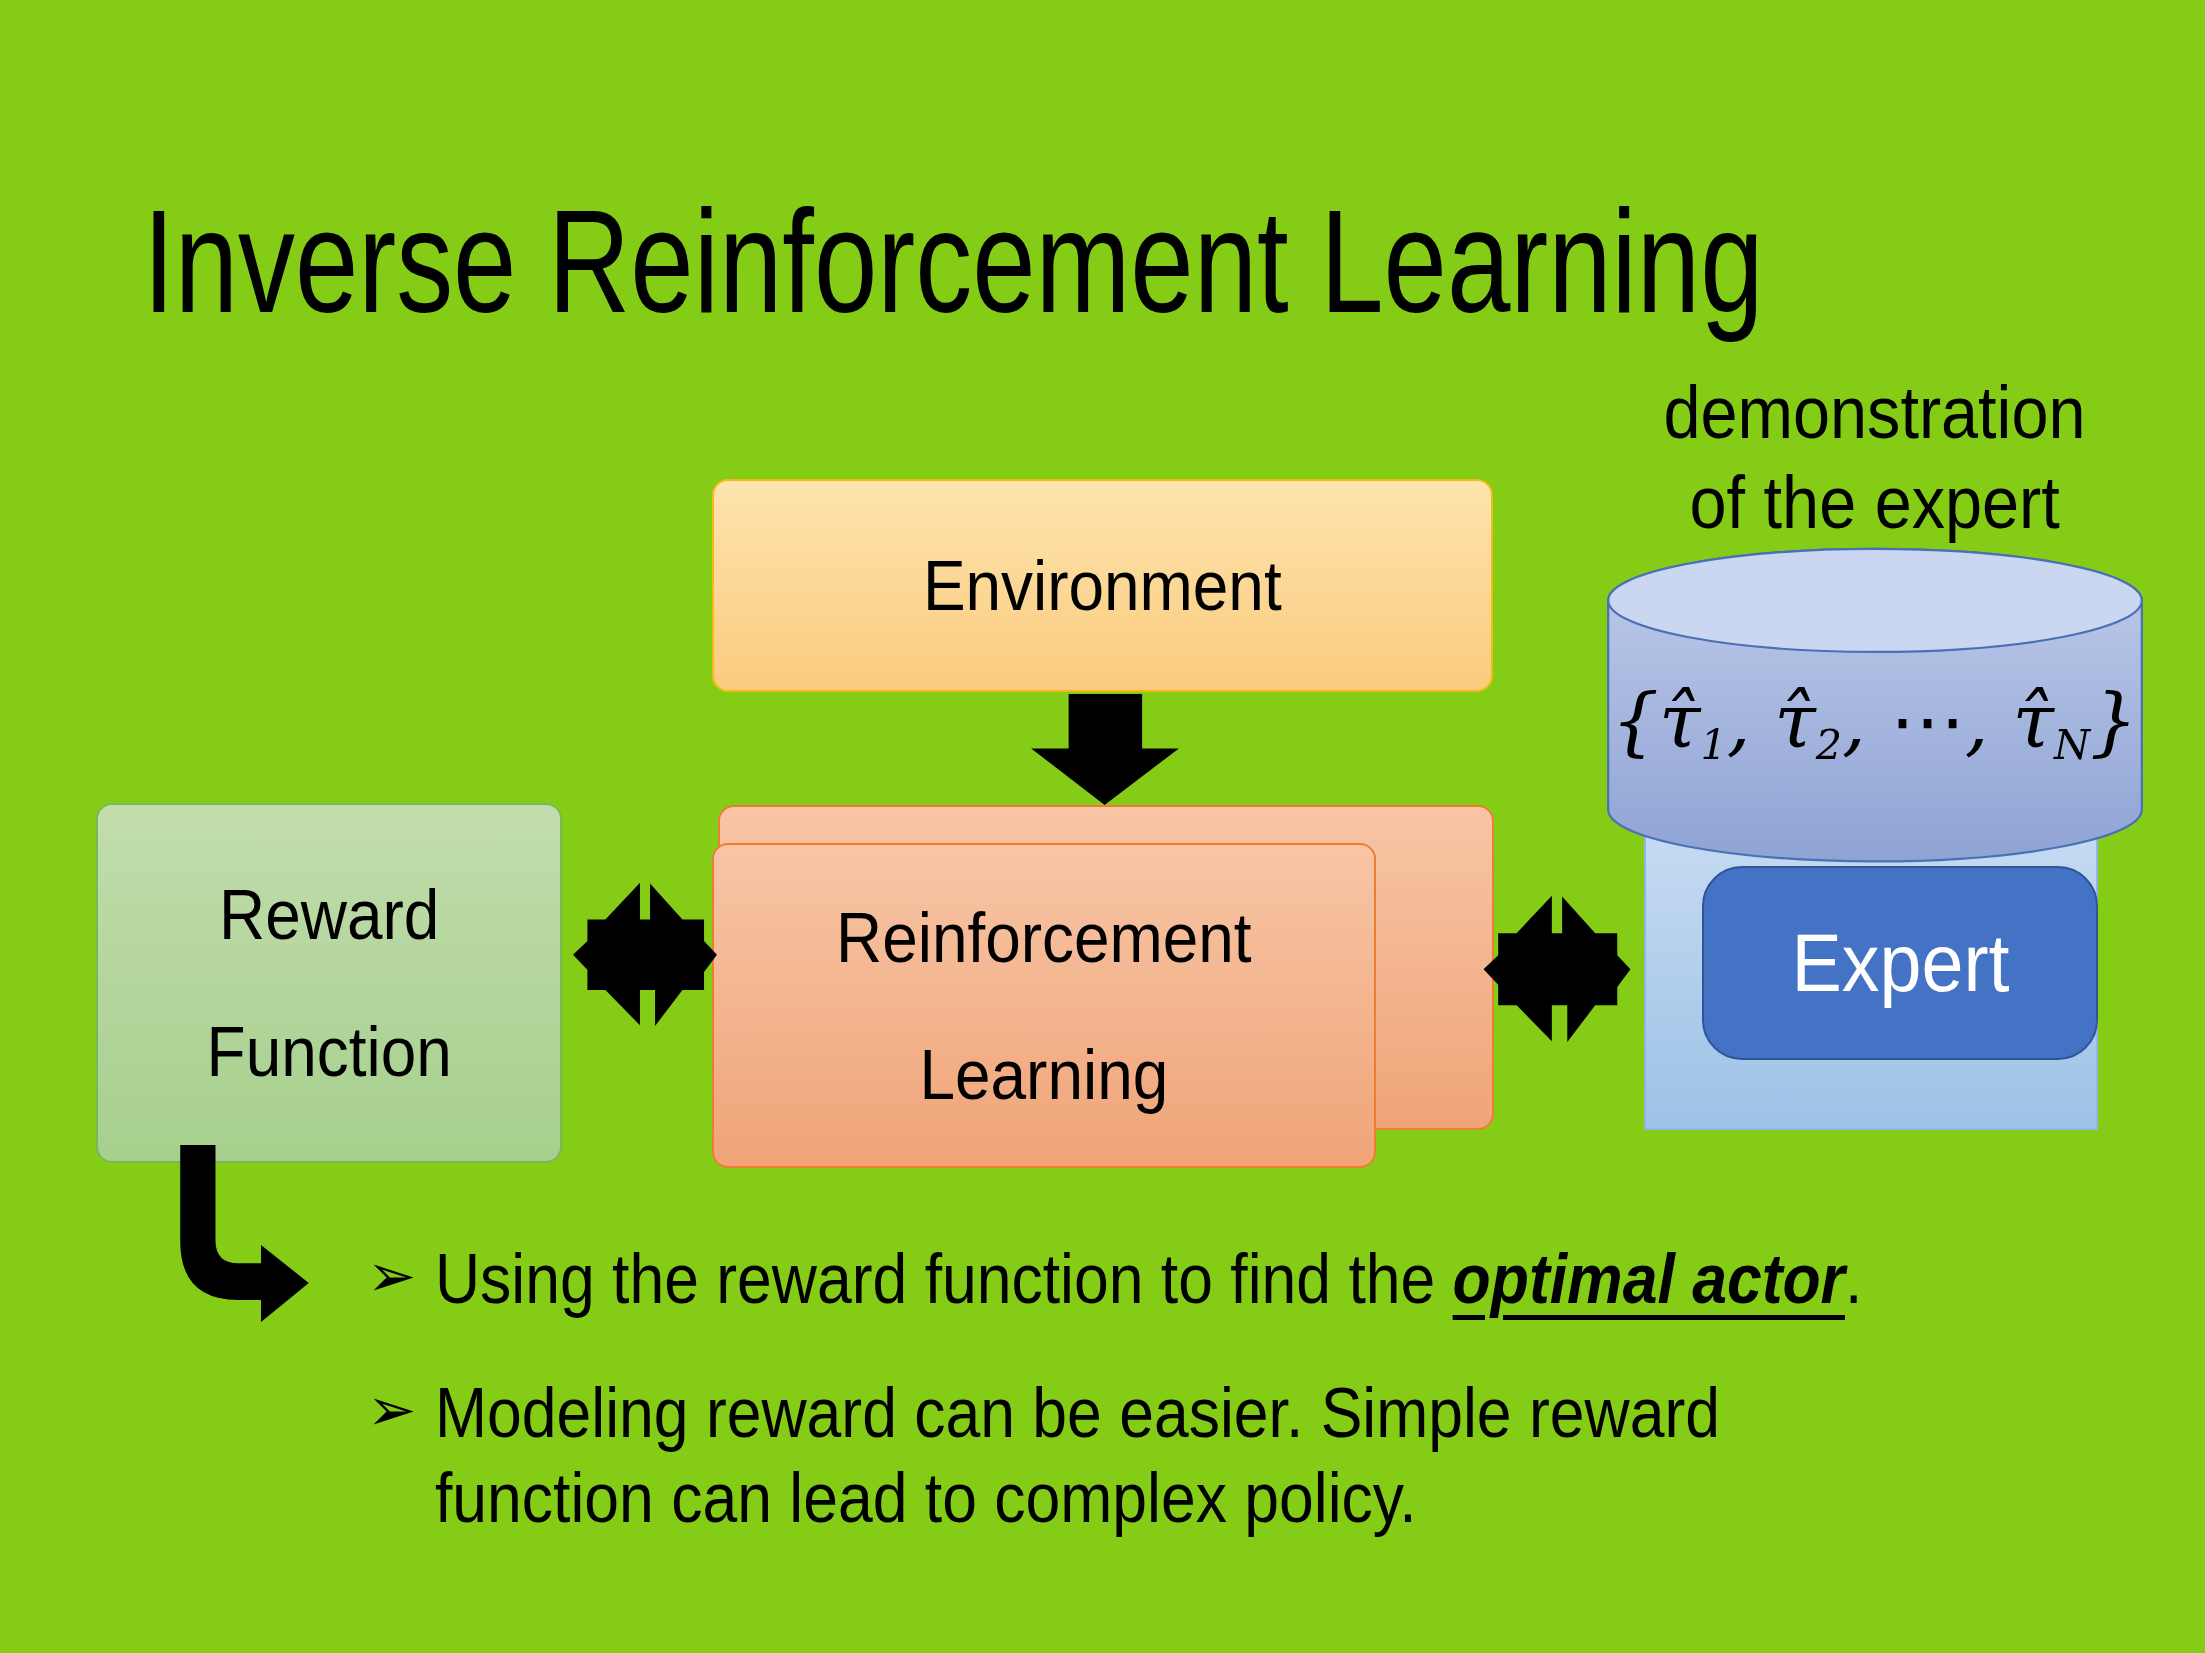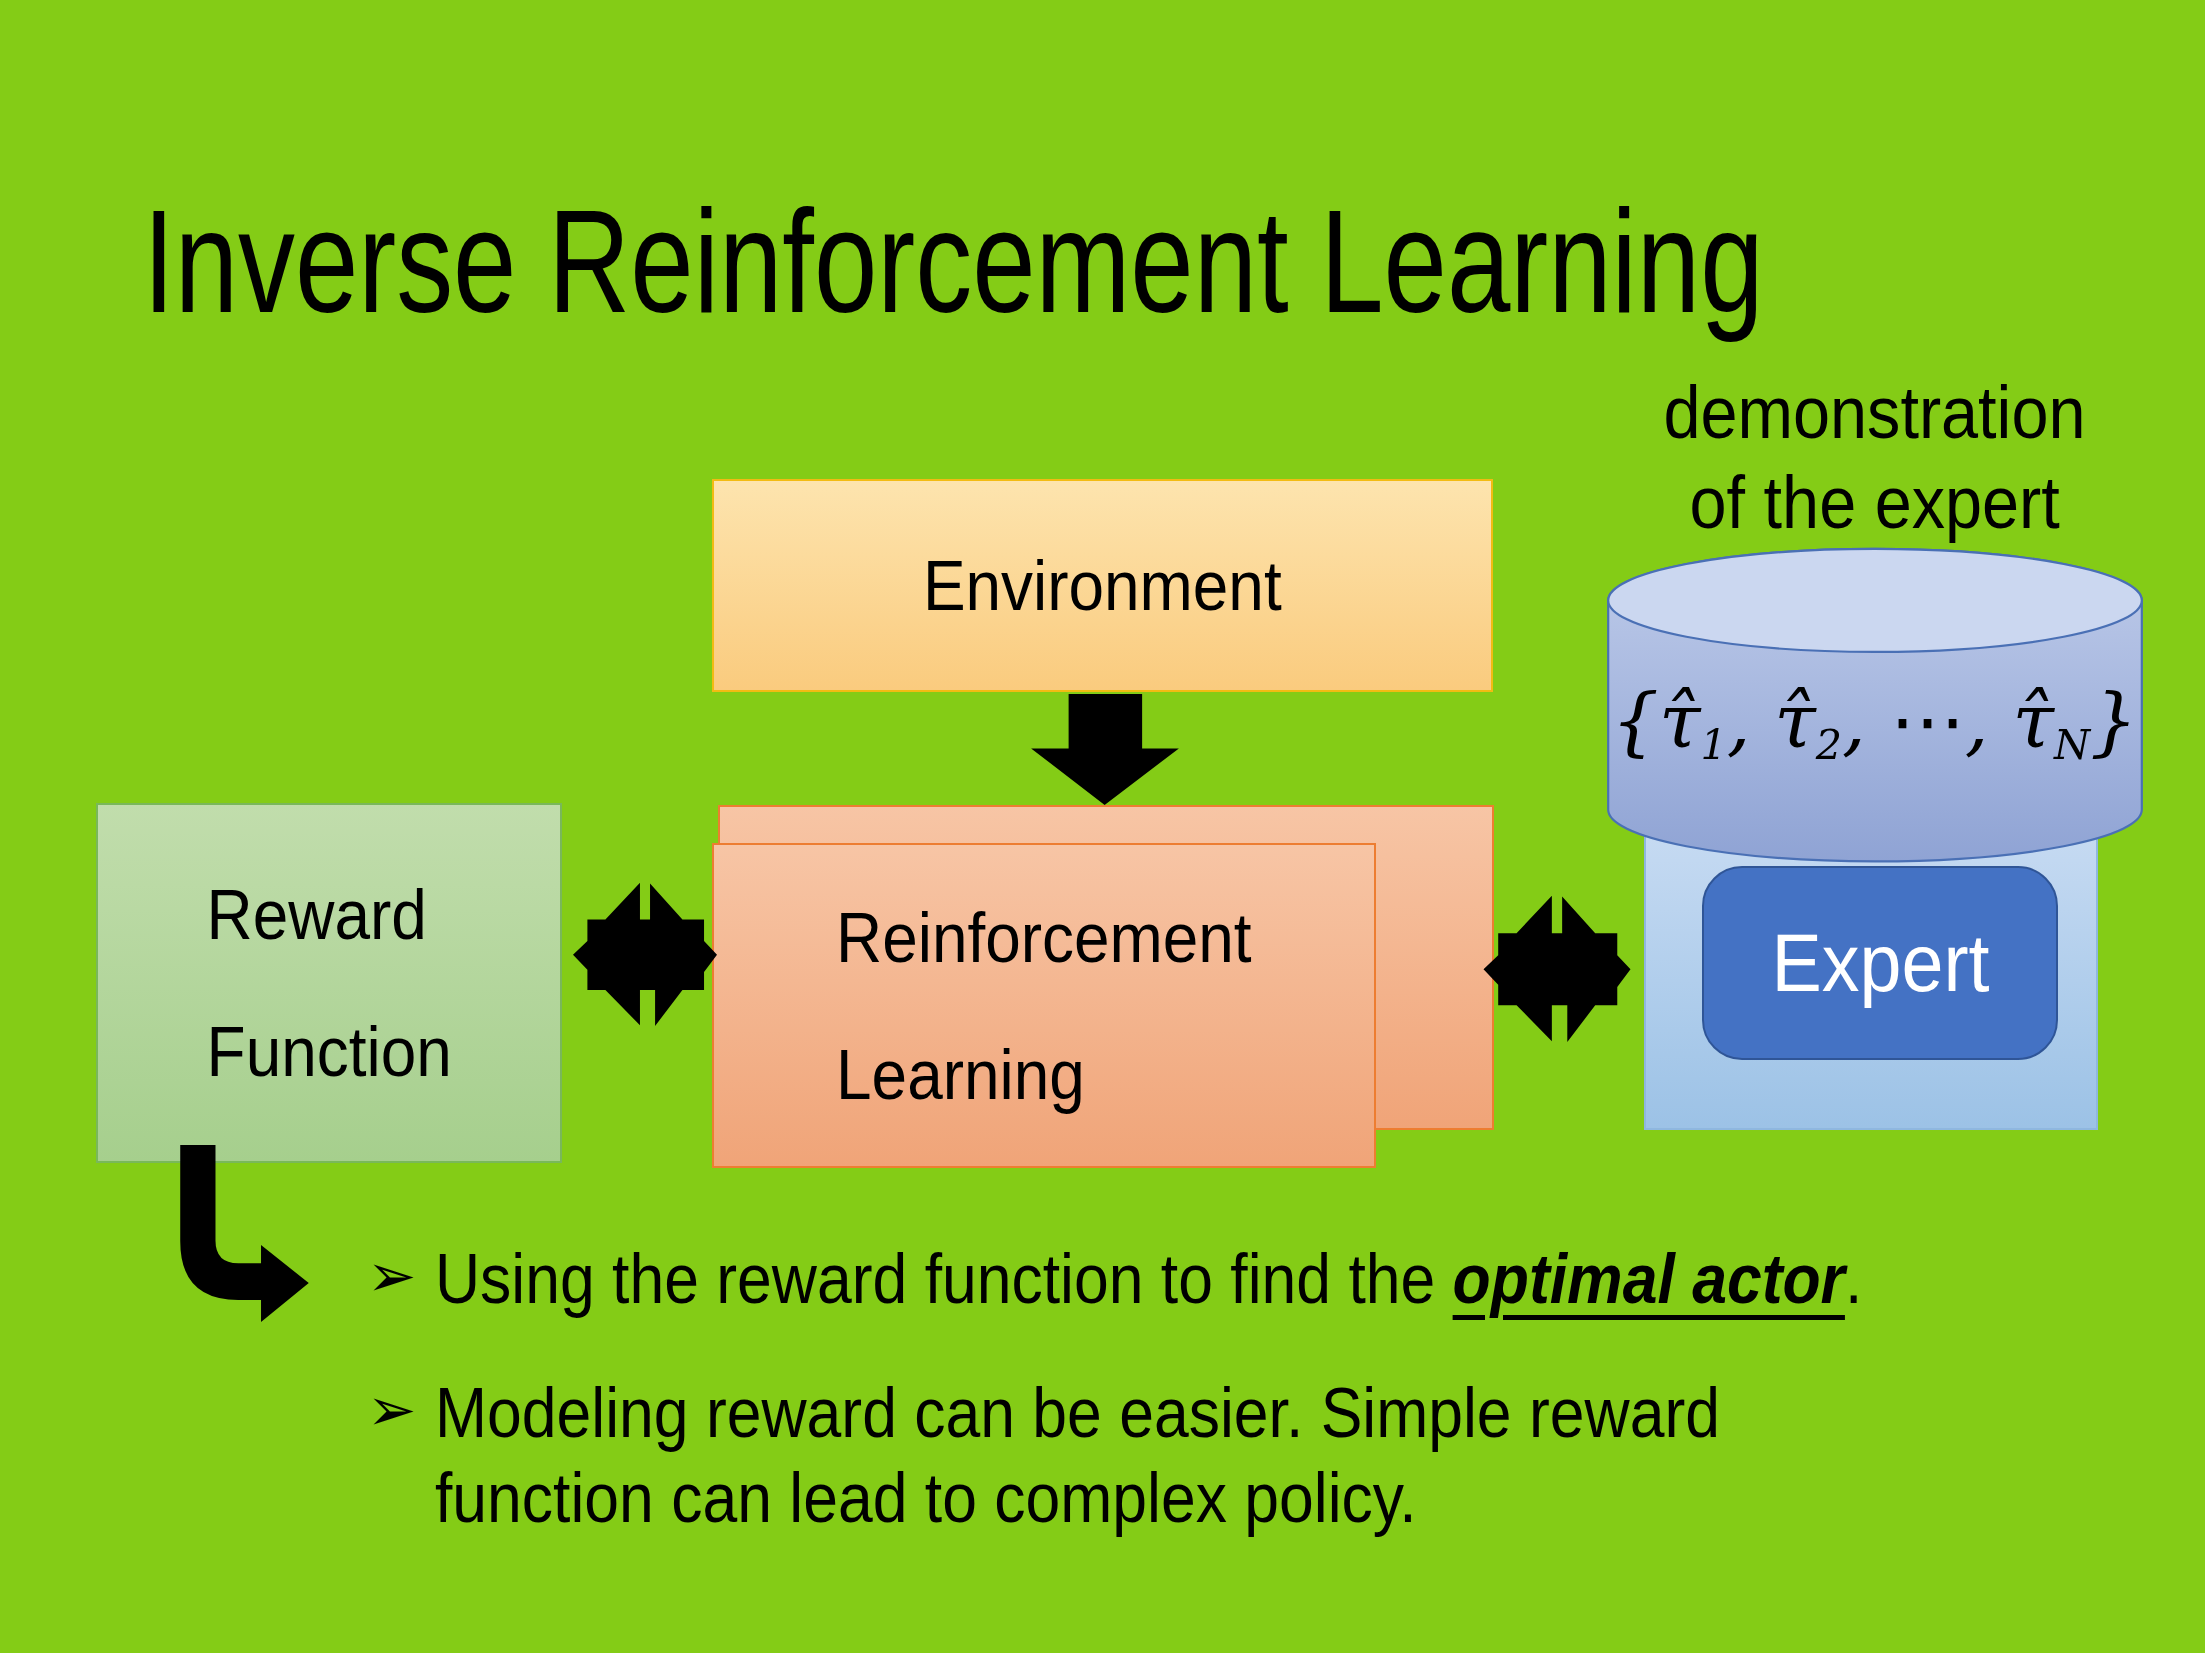--- a/index.html
+++ b/index.html
@@ -12,38 +12,38 @@
   .condL{display:inline-block;transform:scaleX(0.88);transform-origin:left center;}
 
   
   .title{left:143px;top:185px;font-size:146px;line-height:154px;white-space:nowrap;}
   .title .condL{transform:scaleX(0.78);}
 
   
   .demo{left:1573px;top:368px;width:603px;text-align:center;font-size:74px;line-height:90px;}
 
   
-  .dbox{display:flex;align-items:center;justify-content:center;text-align:left;box-sizing:border-box;}
+  .dbox{display:flex;align-items:center;justify-content:center;text-align:center;box-sizing:border-box;border-radius:16px;}
   .dbox .lbl{font-size:71px;line-height:137px;}
 
   .env{left:712px;top:479px;width:781px;height:213px;border:2.9px solid #F2BB13;
        background:linear-gradient(180deg,#FDE4AE 0%,#FACB7E 100%);}
 
   .rl-back{left:718px;top:805px;width:776px;height:325px;border:2.2px solid #ED7D31;
        background:linear-gradient(180deg,#F7C5A5 0%,#F0A478 100%);}
   .rl{left:712px;top:811px;width:664px;height:325px;border:2.2px solid #ED7D31;
        background:linear-gradient(180deg,#F7C5A5 0%,#F0A478 100%);margin-top:32px;}
 
   .reward{left:96px;top:803px;width:466px;height:360px;border:2.2px solid #79B85A;
        background:linear-gradient(180deg,#C1DDAC 0%,#A6CF8D 100%);}
 
   .expert-panel{left:1644px;top:809px;width:454px;height:321px;border:2.2px solid #8FB7DF;
        background:linear-gradient(180deg,#C9DCF3 0%,#9CC2E6 100%);box-sizing:border-box;}
 
-  .expert-box{left:1702px;top:866px;width:356px;height:194px;border:2.9px solid #2F5597;border-radius:40px;
+  .expert-box{left:1702px;top:866px;width:396px;height:194px;border:2.9px solid #2F5597;border-radius:40px;
        background:#4472C4;color:#fff;display:flex;align-items:center;justify-content:center;
        font-size:82px;box-sizing:border-box;}
 
   
   .formula{left:1606px;top:665px;width:537px;text-align:center;
        font-family:"DejaVu Serif","DejaVu Sans",serif;font-style:italic;
        font-size:75px;line-height:88px;margin-top:12px;}
   .formula sub{font-size:55%;font-style:italic;vertical-align:-14%;}
 
   

